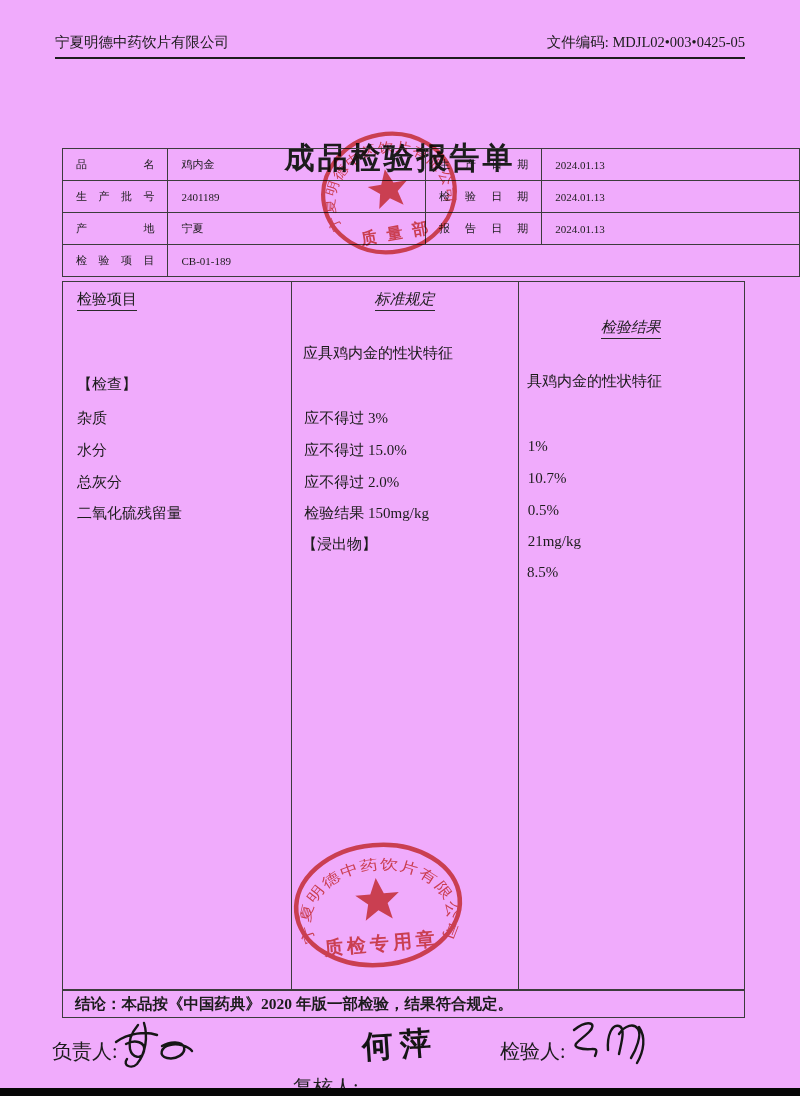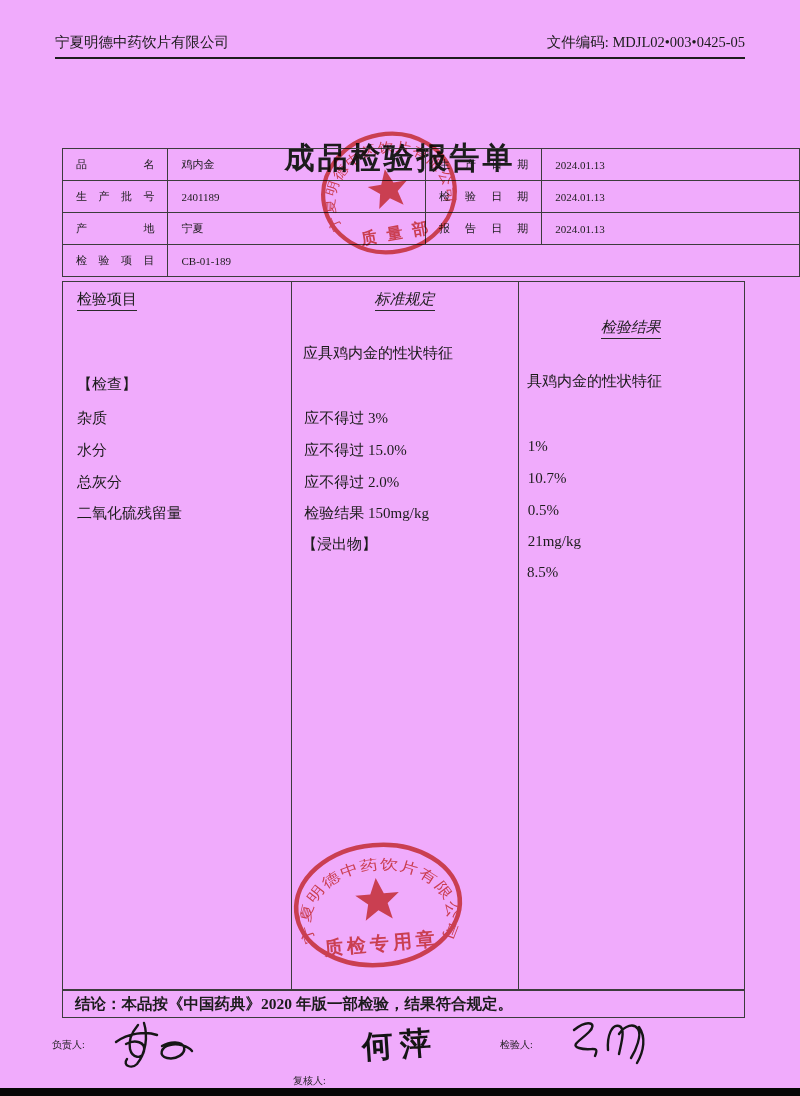--- a/index.html
+++ b/index.html
@@ -39,21 +39,21 @@
   .c3{width:227px;padding-left:10px;box-sizing:border-box;margin-top:28px;}
   .hd .c2,.hd .c3{text-align:center;padding-left:0;font-style:italic;}
   .uline{border-bottom:1px solid #2a2a2a;padding-bottom:3px;}
   
   .conclusion{
     position:absolute;left:62px;top:990px;width:683px;height:28px;
     border:1px solid #3c3c3c;box-sizing:border-box;display:flex;align-items:center;
     font-weight:bold;font-size:15.5px;padding-left:12px;
   }
   
-  .flabel{position:absolute;font-size:10px;}
+  .flabel{position:absolute;font-size:20px;}
   .sig-svg{position:absolute;}
   .sig-svg path{fill:none;stroke:#161616;stroke-width:2.4;stroke-linecap:round;stroke-linejoin:round;}
   .sig-text{
     position:absolute;font-size:31px;font-weight:bold;letter-spacing:7px;
     transform:rotate(-4deg);color:#141414;
   }
   
   .stamp{position:absolute;mix-blend-mode:multiply;opacity:0.88;}
   .stamp text{font-family:"Liberation Serif","DejaVu Serif",serif;}
   

